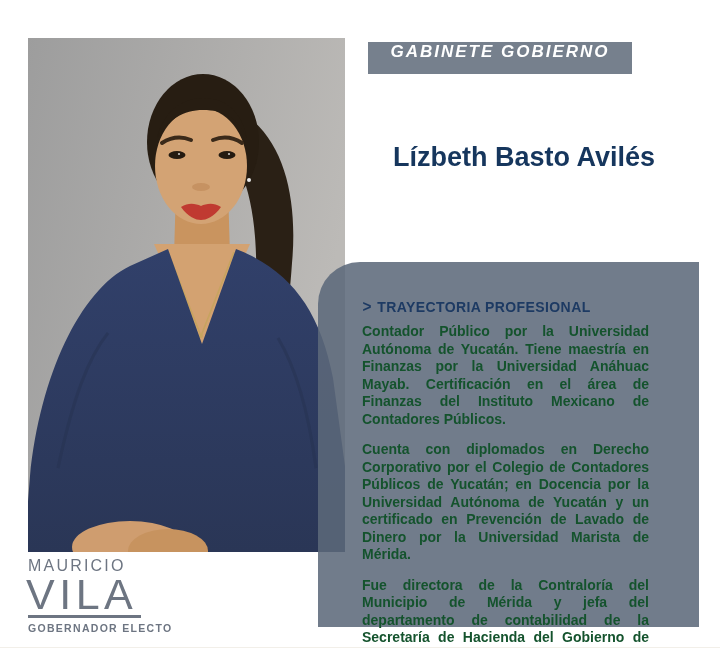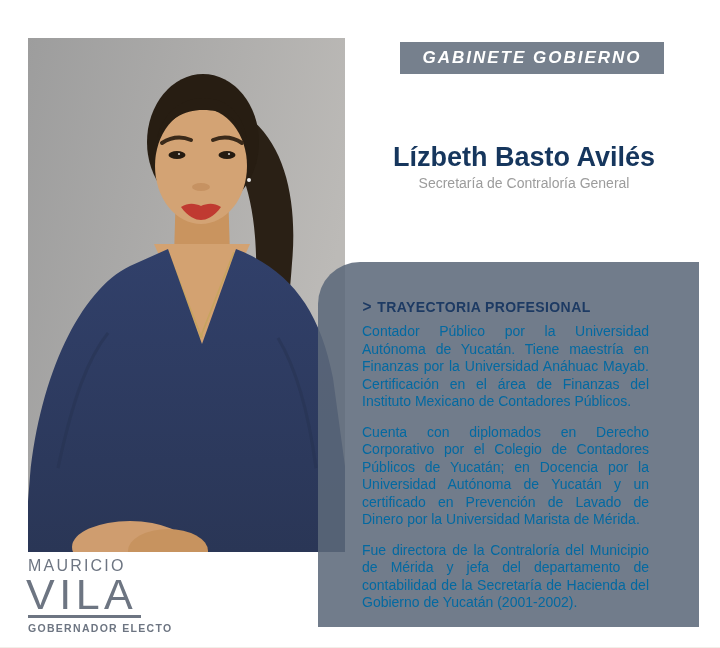--- a/index.html
+++ b/index.html
@@ -12,23 +12,22 @@
   
   .photo{
     position:absolute;left:28px;top:38px;width:317px;height:514px;
     overflow:hidden;z-index:1;
   }
   .photo svg{display:block;}
 
   
   .banner{
     position:absolute;left:368px;top:42px;width:264px;height:32px;
-    background:#76808d;color:#ffffff;display:flex;align-items:center;justify-content:center;
+    background:#76808d;color:#ffffff;display:flex;align-items:flex-start;justify-content:center;
     z-index:3;
-    margin-left:32px;
   }
   .banner span{
     font-style:italic;font-weight:bold;font-size:17px;letter-spacing:2px;
   }
 
   
   .name-block{position:absolute;left:393px;top:142px;z-index:3;text-align:center;}
   .person-name{
     color:#16365d;font-weight:bold;font-size:27px;line-height:30px;margin:0;
   }
@@ -47,22 +46,22 @@
   }
   .bio-heading{
     color:#1d3a63;font-weight:bold;font-size:14px;letter-spacing:0.4px;
     margin:0 0 8px 0;display:flex;align-items:center;gap:5px;white-space:nowrap;
   }
   .chevron{
     font-weight:bold;font-size:17px;transform:scaleX(0.9);
     display:inline-block;line-height:1;
   }
   .panel p{
-    color:#0369a1;font-size:14px;line-height:17.5px;
-    text-align:justify;margin:0 0 13px 0;
+    color:#14532d;font-size:14px;line-height:17.5px;
+    text-align:justify;margin:0 0 13px 0;font-weight:bold;
   }
 
   
   .logo{position:absolute;left:28px;top:556px;color:#6d7582;z-index:3;width:120px;}
   .logo-first{
     font-weight:normal;font-size:16px;letter-spacing:2.2px;line-height:20px;
   }
   .logo-last{
     font-weight:normal;font-size:43px;letter-spacing:4.5px;line-height:36px;margin-left:-2px;
   }
@@ -130,21 +129,20 @@
       <circle cx="221" cy="142" r="2" fill="#e9e9e9"></circle>
     </svg>
   </div>
 
   <div class="banner">
     <span>GABINETE GOBIERNO</span>
   </div>
 
   <div class="name-block">
     <div class="person-name">Lízbeth Basto Avilés</div>
-    <div class="person-role">Secretaría de Contraloría General</div>
   </div>
 
   <div class="panel">
     <div class="bio-heading">
       <span class="chevron">&gt;</span>
       <span>TRAYECTORIA PROFESIONAL</span>
     </div>
     <p>Contador Público por la Universidad Autónoma de Yucatán. Tiene maestría en Finanzas por la Universidad Anáhuac Mayab. Certificación en el área de Finanzas del Instituto Mexicano de Contadores Públicos.</p>
     <p>Cuenta con diplomados en Derecho Corporativo por el Colegio de Contadores Públicos de Yucatán; en Docencia por la Universidad Autónoma de Yucatán y un certificado en Prevención de Lavado de Dinero por la Universidad Marista de Mérida.</p>
     <p>Fue directora de la Contraloría del Municipio de Mérida y jefa del departamento de contabilidad de la Secretaría de Hacienda del Gobierno de Yucatán (2001-2002).</p>

